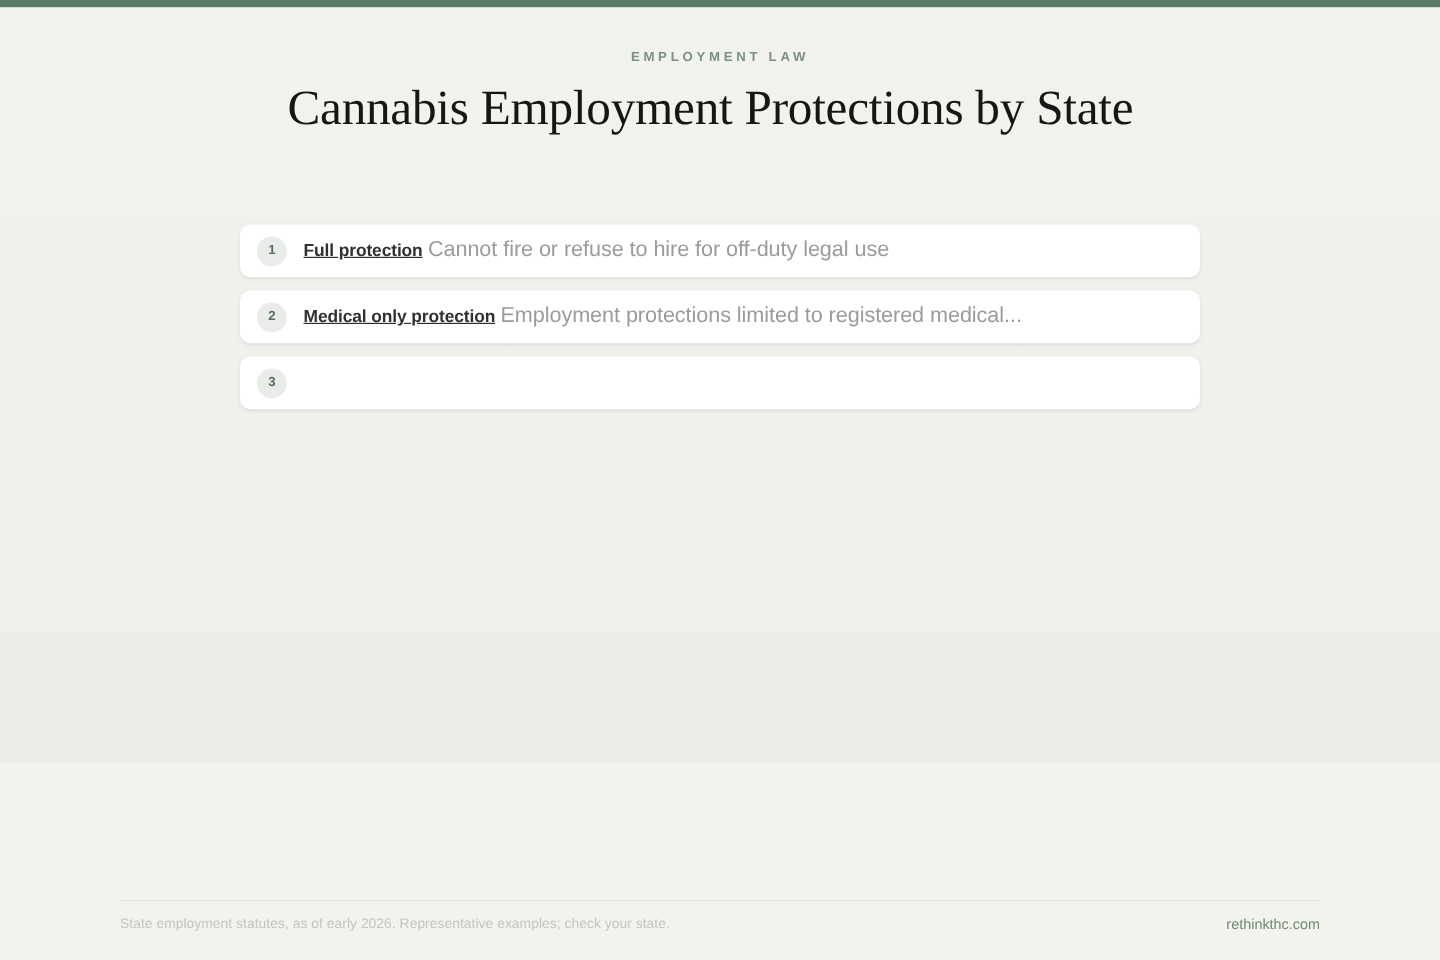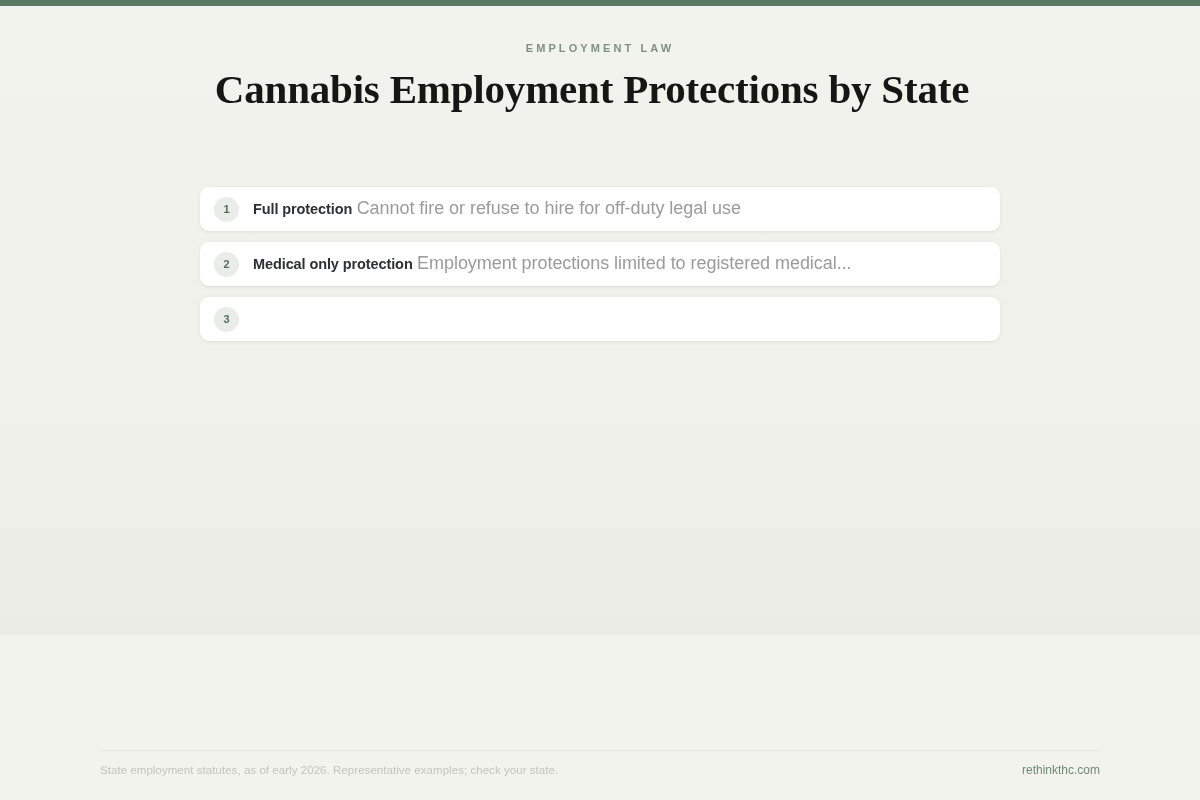--- a/index.html
+++ b/index.html
@@ -52,21 +52,21 @@
     letter-spacing: 3.1px;
     color: #7b9183;
     text-transform: uppercase;
     line-height: 16px;
     margin: 0;
   }
   .title {
     margin: 9px 16px 0 0;
     font-family: "Liberation Serif", serif;
     font-size: 41px;
-    font-weight: bold;
+    font-weight: normal;
     letter-spacing: -0.2px;
     color: #161614;
     line-height: 48px;
   }
 
   
   .list {
     position: absolute;
     top: 187px;
     left: 200px;
@@ -105,20 +105,21 @@
   .card-text {
     margin-left: 14px;
     display: block;
   }
   .card-title {
     font-size: 14.5px;
     font-weight: bold;
     color: #2f3033;
     line-height: 17px;
     letter-spacing: -0.1px;
+    text-decoration: underline;
   }
   .card-desc {
     margin-top: 1px;
     font-size: 18px;
     color: #9b9b9b;
     line-height: 15px;
     letter-spacing: -0.05px;
   }
 
   

